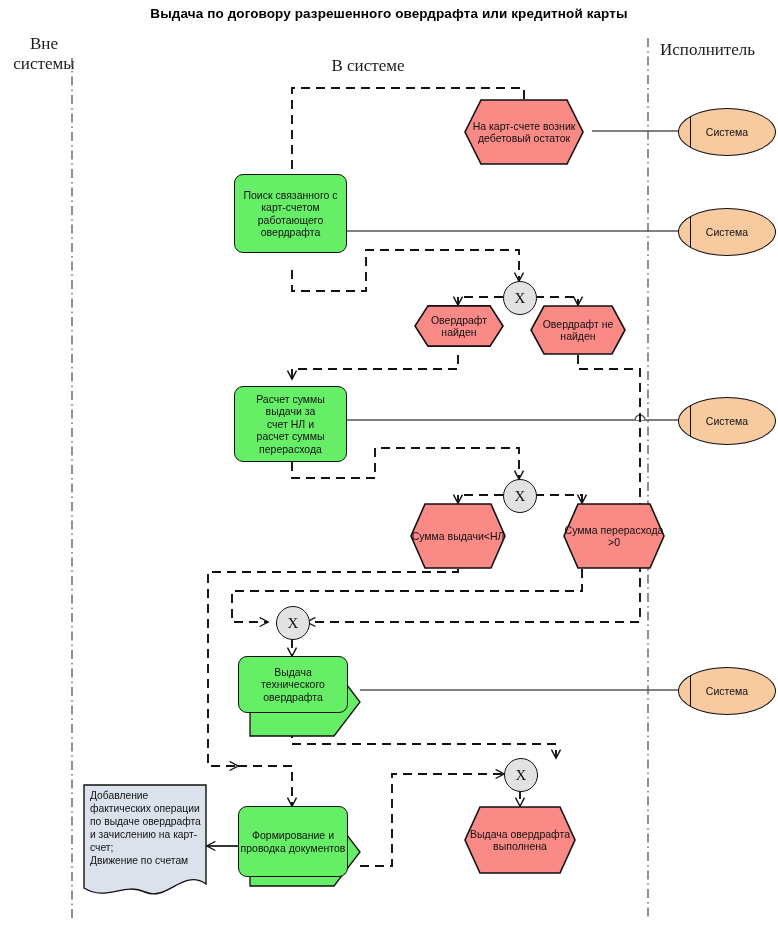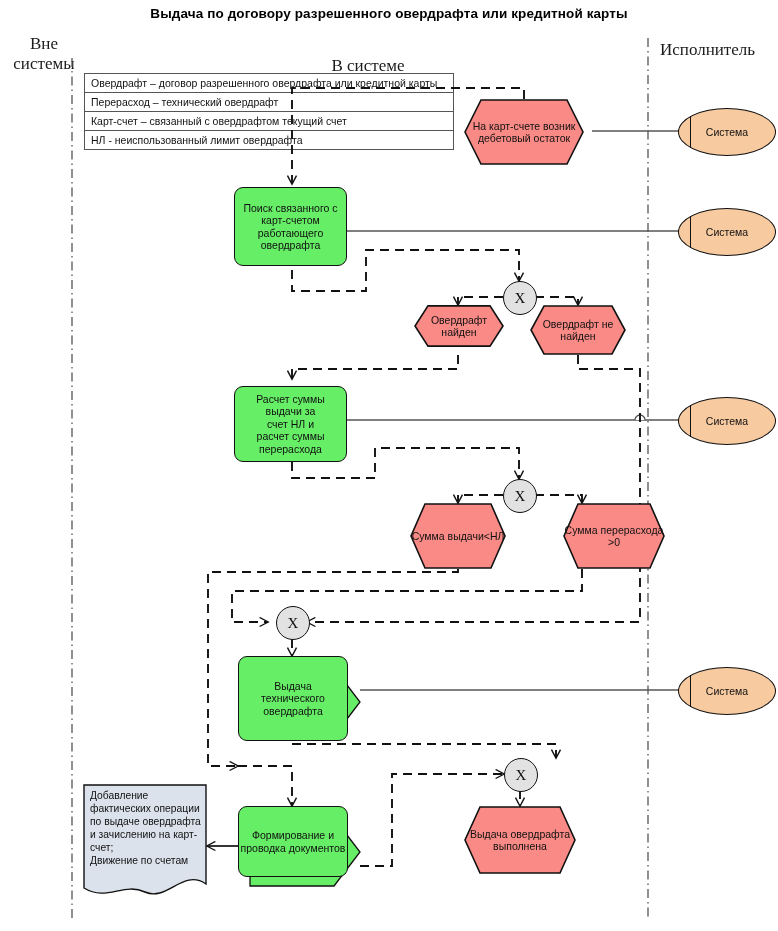--- a/index.html
+++ b/index.html
@@ -58,26 +58,20 @@
 
   <div class="title">Выдача по договору разрешенного овердрафта или кредитной карты</div>
 
   <div class="lane-head" id="lane-left">
     <div>Вне</div>
     <div>системы</div>
   </div>
   <div class="lane-head" id="lane-mid">В системе</div>
   <div class="lane-head" id="lane-right">Исполнитель</div>
 
-  <div class="legend">
-    <div>Овердрафт – договор разрешенного овердрафта или кредитной карты</div>
-    <div>Перерасход – технический овердрафт</div>
-    <div>Карт-счет – связанный с овердрафтом текущий счет</div>
-    <div>НЛ - неиспользованный лимит овердрафта</div>
-  </div>
 
   <svg id="svg" width="778" height="931">
     <defs>
       <marker id="ah" markerWidth="11" markerHeight="11" refX="9.4" refY="5.5" orient="auto" markerUnits="userSpaceOnUse">
         <path d="M1,1 L9.6,5.5 L1,10" fill="none" stroke="#111" stroke-width="1.4"></path>
       </marker>
     </defs>
 
     <g stroke="#555" stroke-width="1.3" fill="none" stroke-dasharray="9,4,1.5,4">
       <line x1="72" y1="58" x2="72" y2="920"></line>
@@ -175,29 +169,29 @@
     <span>Сумма перерасхода &gt;0</span>
   </div>
 
   <div class="node ev" style="left:464px;top:806px;width:112px;height:68px;">
     <svg class="hx" viewBox="0 0 112 68" preserveAspectRatio="none">
       <polygon points="16,1 96,1 111,34 96,67 16,67 1,34" fill="#f98a86" stroke="#111" stroke-width="1.6" vector-effect="non-scaling-stroke"></polygon>
     </svg>
     <span>Выдача овердрафта выполнена</span>
   </div>
 
-  <div class="node fn" style="left:234px;top:187px;width:113px;height:79px;padding:16px 7px;">
+  <div class="node fn" style="left:234px;top:174px;width:113px;height:79px;padding:16px 7px;">
     <span>Поиск связанного с карт-счетом работающего овердрафта</span>
   </div>
 
   <div class="node fn" style="left:234px;top:386px;width:113px;height:76px;padding:0 20px;">
     <span>Расчет суммы выдачи за счет НЛ и расчет суммы перерасхода</span>
   </div>
 
-  <div class="node fn" style="left:238px;top:656px;width:110px;height:85px;padding:0 7px;justify-content:flex-end;">
+  <div class="node fn" style="left:238px;top:656px;width:110px;height:57px;padding:0 7px;justify-content:flex-end;">
     <span>Выдача технического овердрафта</span>
   </div>
 
   <div class="node fn" style="left:238px;top:806px;width:110px;height:71px;padding:0 0;">
     <span>Формирование и проводка документов</span>
   </div>
 
   <div class="gw" style="left:503px;top:281px;">
     <span>X</span>
   </div>

